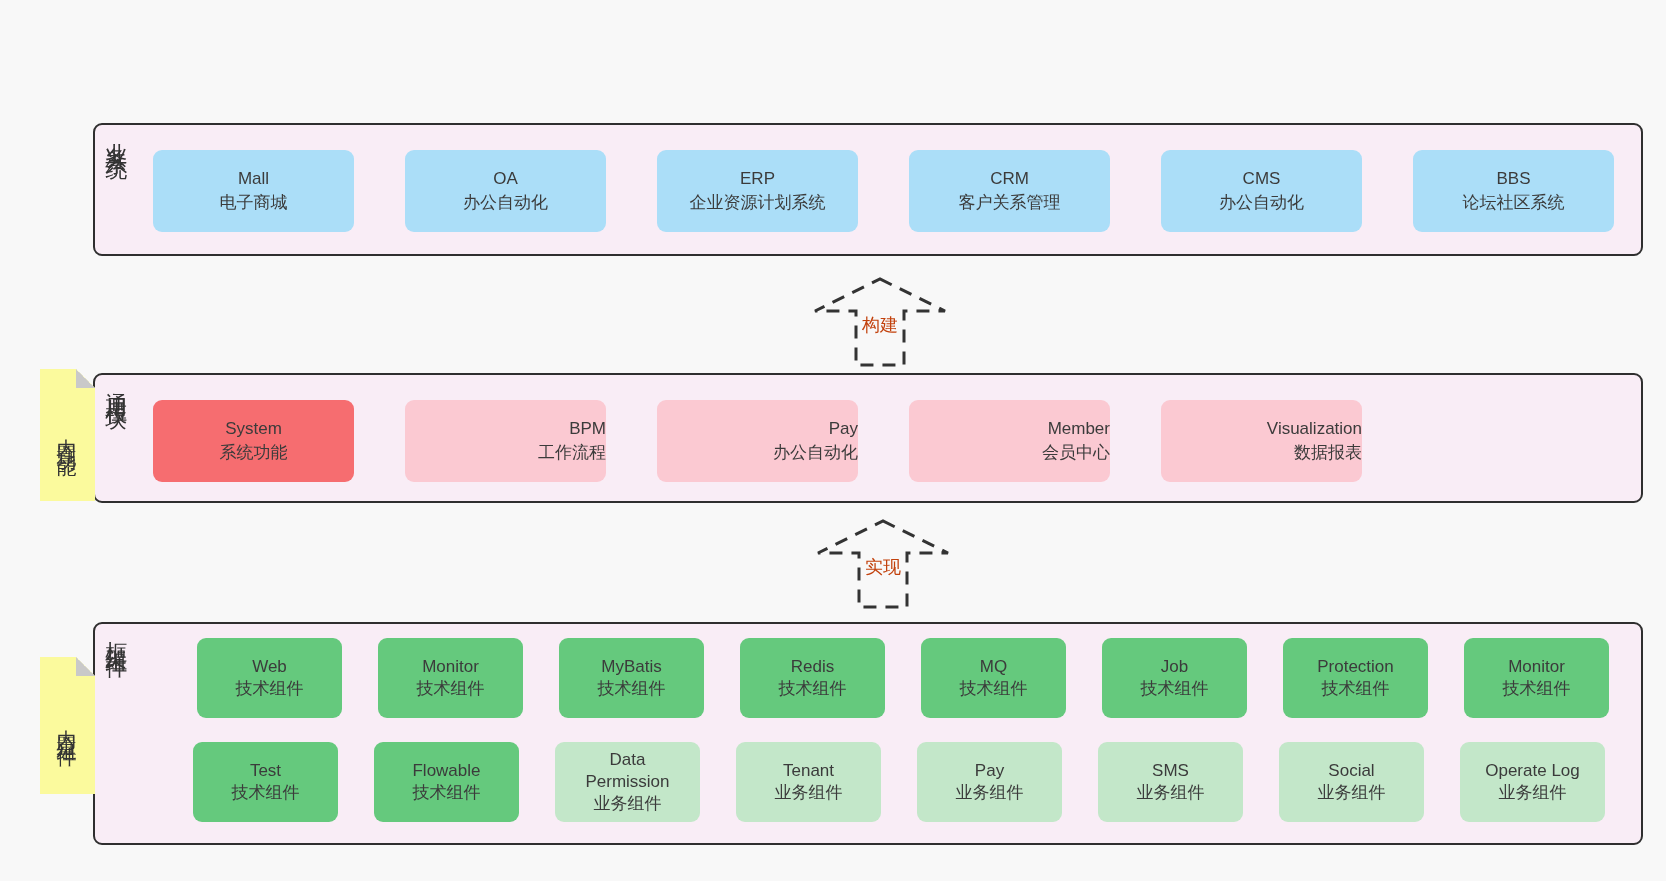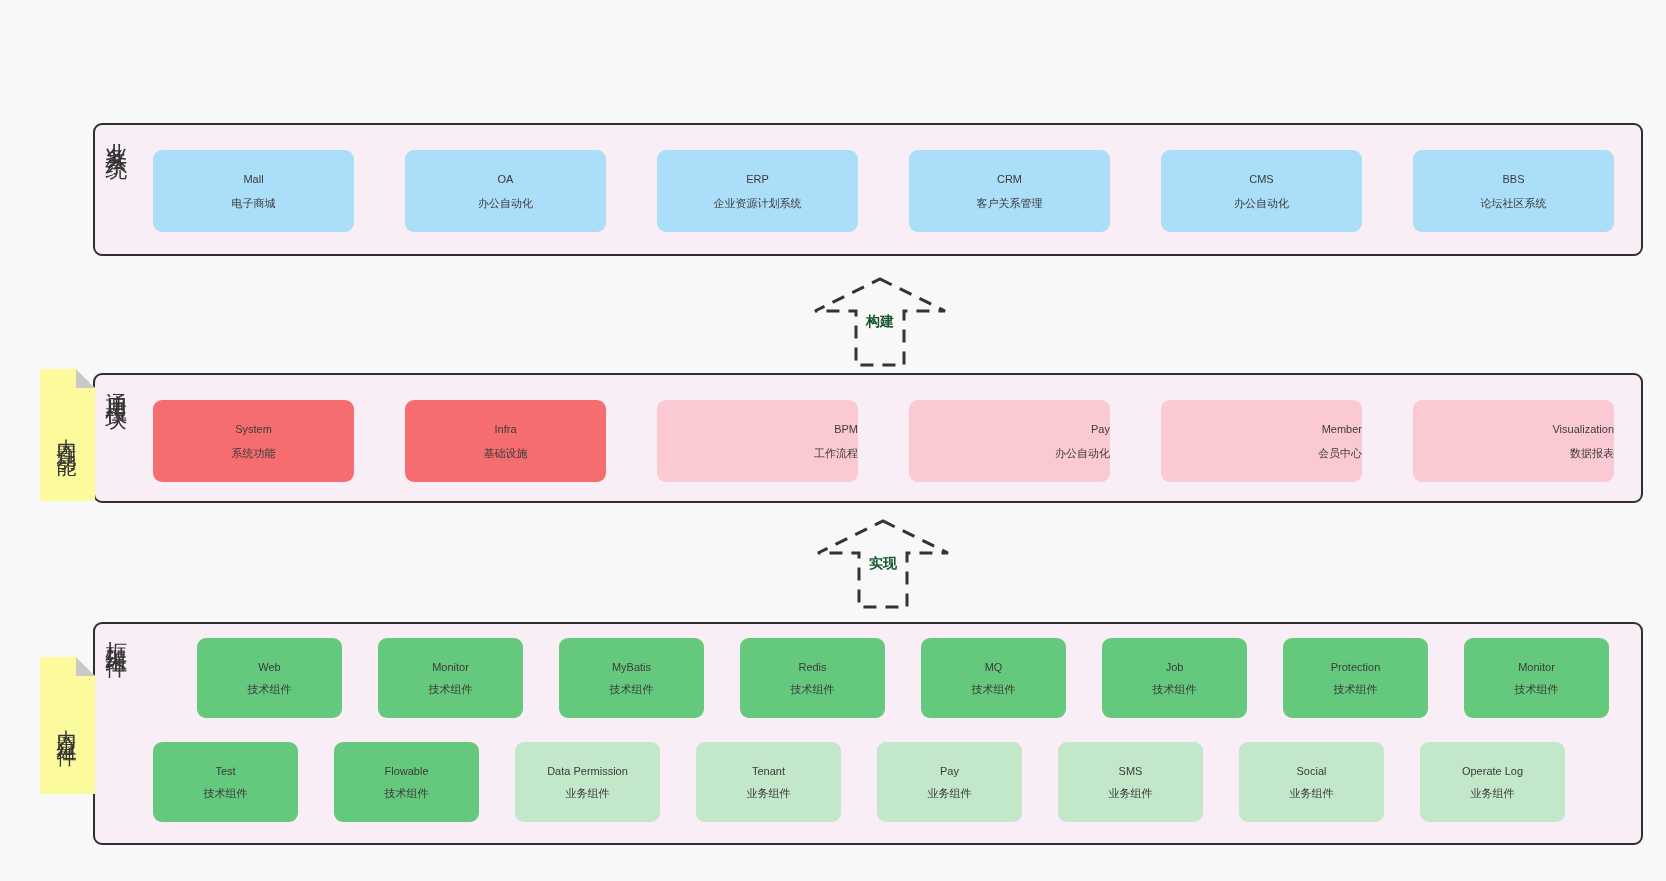--- a/index.html
+++ b/index.html
@@ -29,26 +29,26 @@
     display:flex; align-items:center;
     writing-mode:vertical-rl; text-orientation:upright;
     font-size:22px; letter-spacing:5px; line-height:1.1; color:#333;
   }
 
   
   .row { position:absolute; left:58px; display:flex; }
   .row.wide   { gap:51px; top:25px; }
   .row.narrow { gap:36px; }
   #panel-components .r1 { top:14px;padding-left:44px; }
-  #panel-components .r2 { top:118px; }
+  #panel-components .r2 { top:118px;margin-left:40px; }
 
   .box {
     display:flex; flex-direction:column; align-items:center; justify-content:center;
     border-radius:9px; text-align:center;
-    font-size:11px; line-height:24px;
+    font-size:17px; line-height:24px;
   }
   .row.wide .box   { width:201px; height:82px; }
   .row.narrow .box { width:145px; height:80px; line-height:22px; padding:0 6px; box-sizing:border-box; }
   .row.narrow .box .en { max-width:122px; }
 
   .c-blue   { background:#abdef8; }
   .c-red    { background:#f66d70; }
   .c-pink   { background:#fbc9d2;align-items:flex-end; }
   .c-green  { background:#65c97d; }
   .c-lgreen { background:#c3e7c9; }
@@ -73,21 +73,21 @@
   }
 
   
   .arrow { position:absolute; width:140px; height:92px; }
   #arrow-build     { left:810px; top:276px; }
   #arrow-implement { left:813px; top:518px; }
   .arrow svg { display:block; }
   .arrow .albl {
     position:absolute; left:50%; top:36px; transform:translateX(-50%);
     background:#f8f8f8; padding:1px 4px;
-    font-size:14px; color:#14532d; white-space:nowrap;font-weight:bold;
+    font-size:18px; color:#c2410c; white-space:nowrap;
   }
 </style>
 </head>
 <body>
 
 <div class="canvas">
 
   <section class="panel" id="panel-business">
     <div class="vlabel">业务系统</div>
     <div class="row wide">
@@ -129,24 +129,20 @@
     <div class="note">
       <span class="fold"></span>
       <span class="ntext">内置功能</span>
     </div>
     <div class="vlabel">通用模块</div>
     <div class="row wide">
       <div class="box c-red">
         <div class="en">System</div>
         <div class="zh">系统功能</div>
       </div>
-      <div class="box c-red">
-        <div class="en">Infra</div>
-        <div class="zh">基础设施</div>
-      </div>
       <div class="box c-pink">
         <div class="en">BPM</div>
         <div class="zh">工作流程</div>
       </div>
       <div class="box c-pink">
         <div class="en">Pay</div>
         <div class="zh">办公自动化</div>
       </div>
       <div class="box c-pink">
         <div class="en">Member</div>

